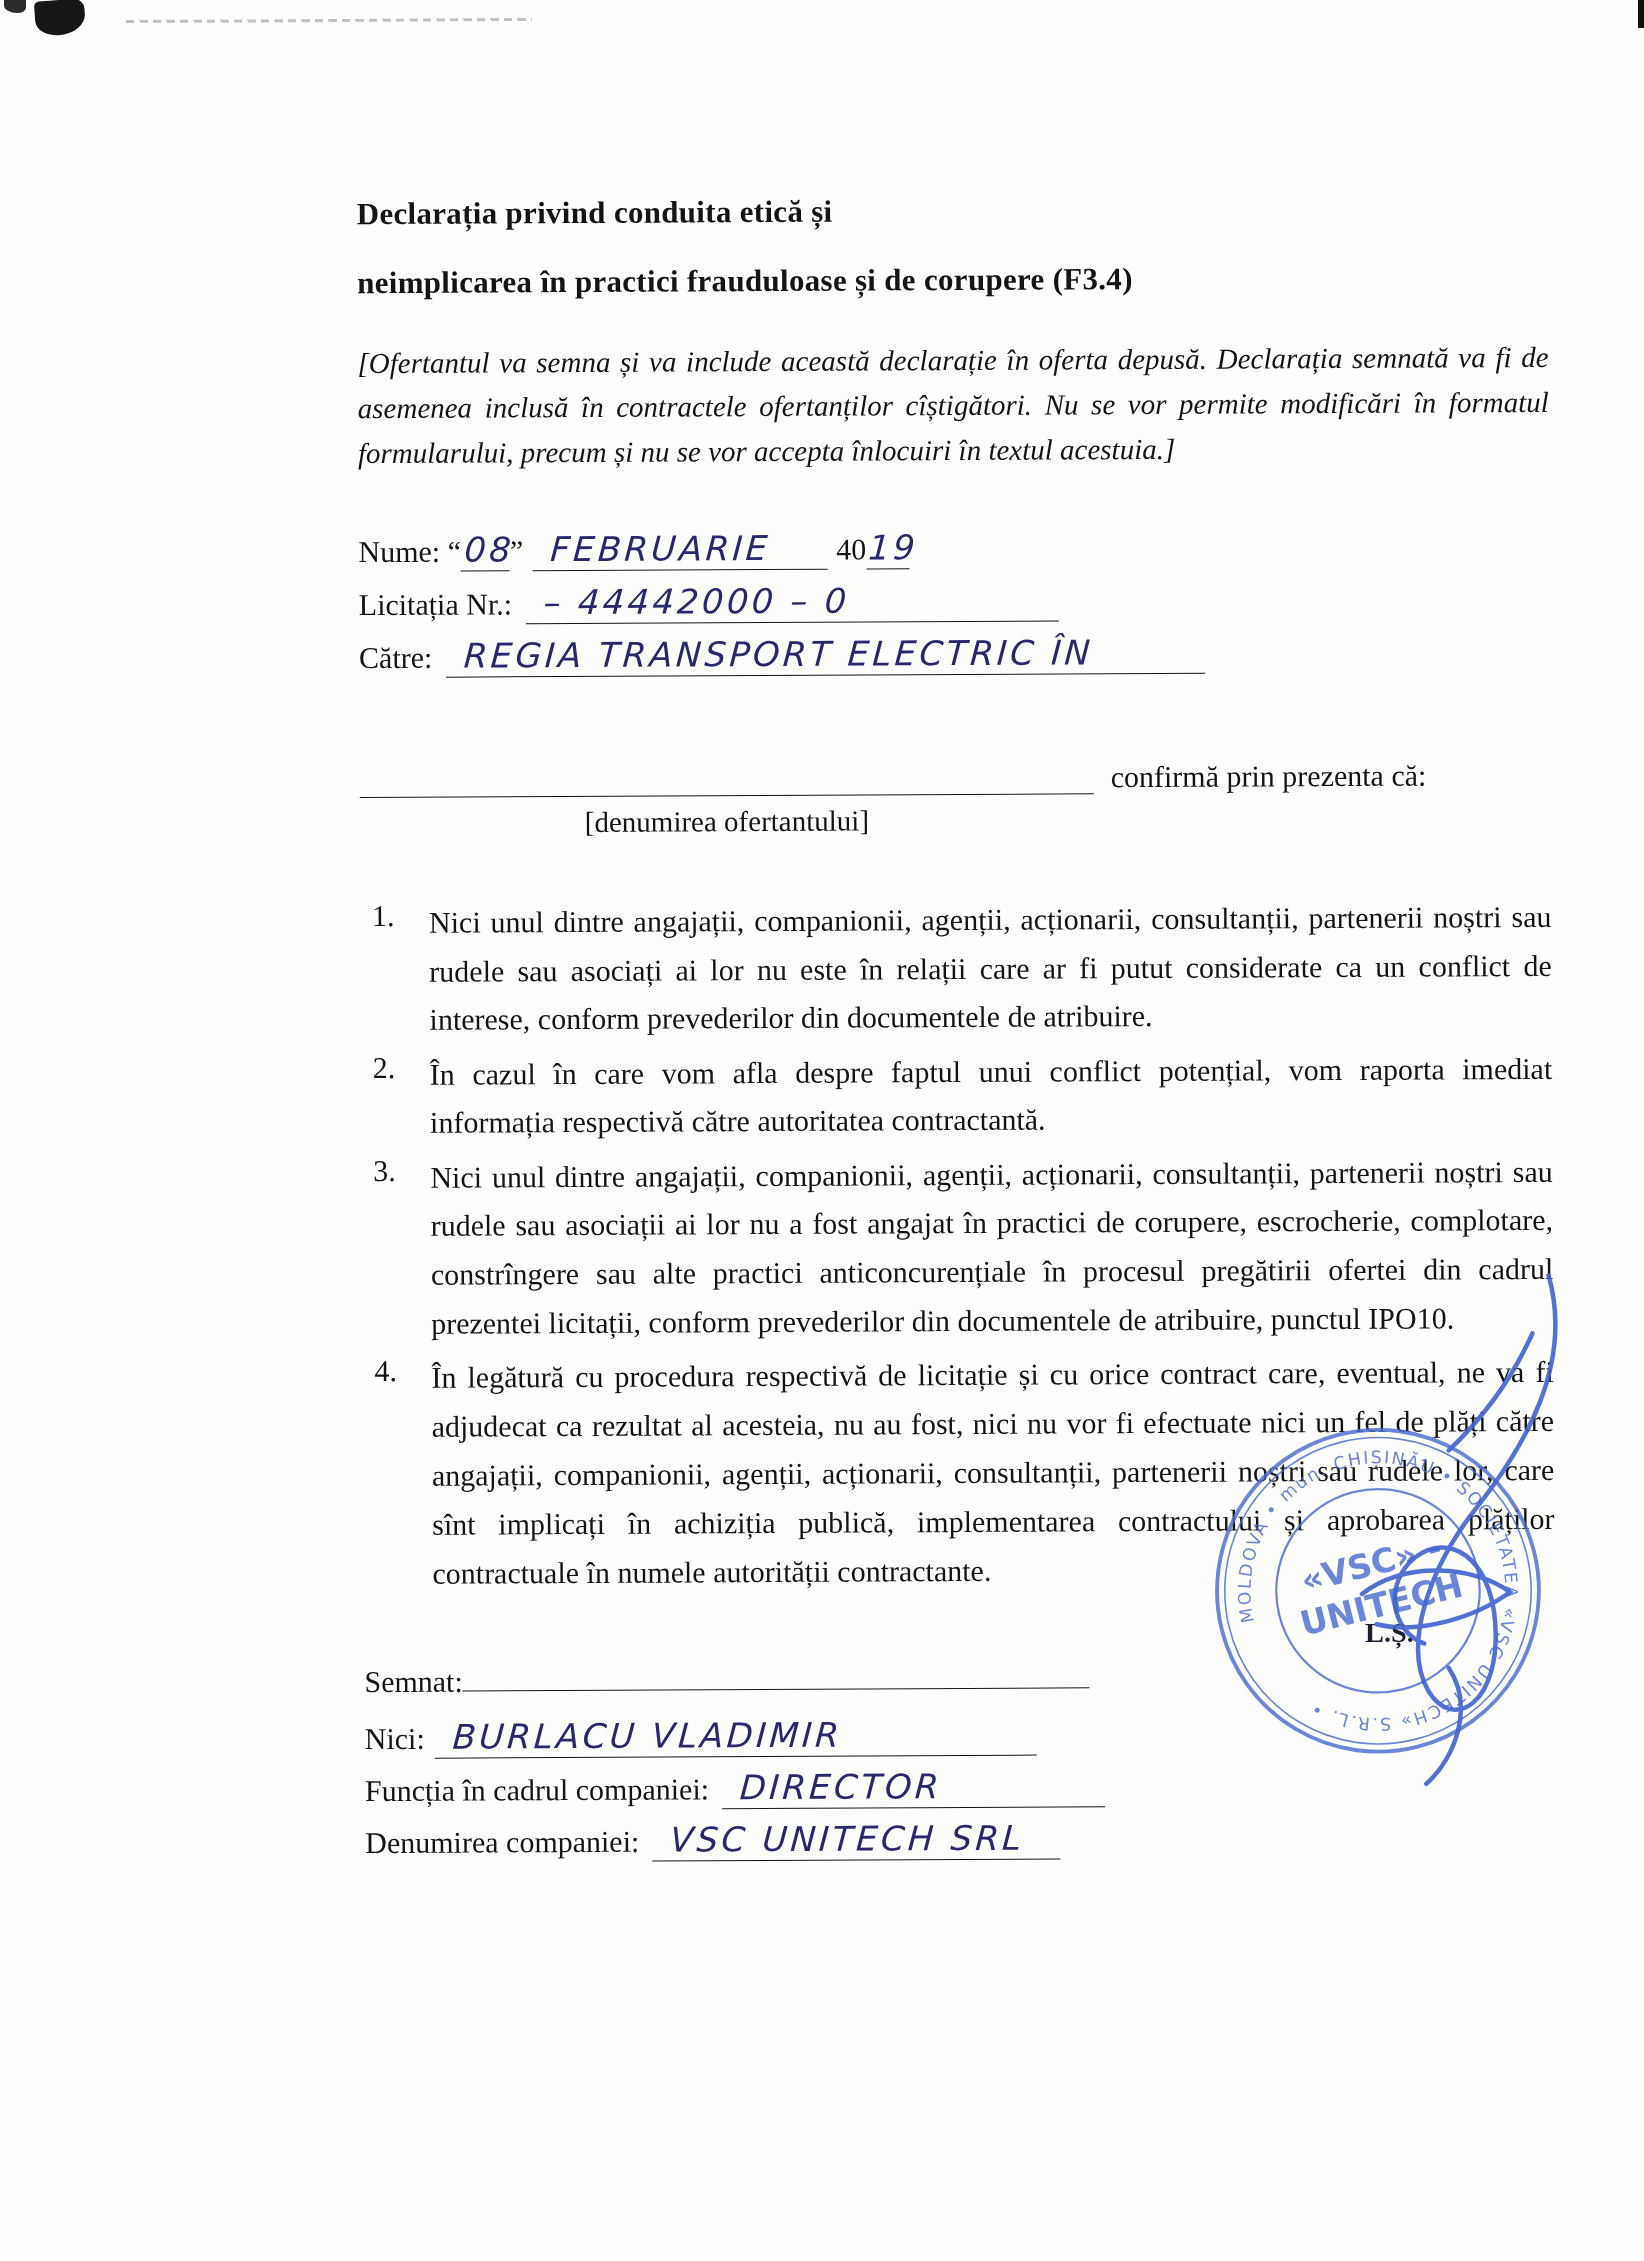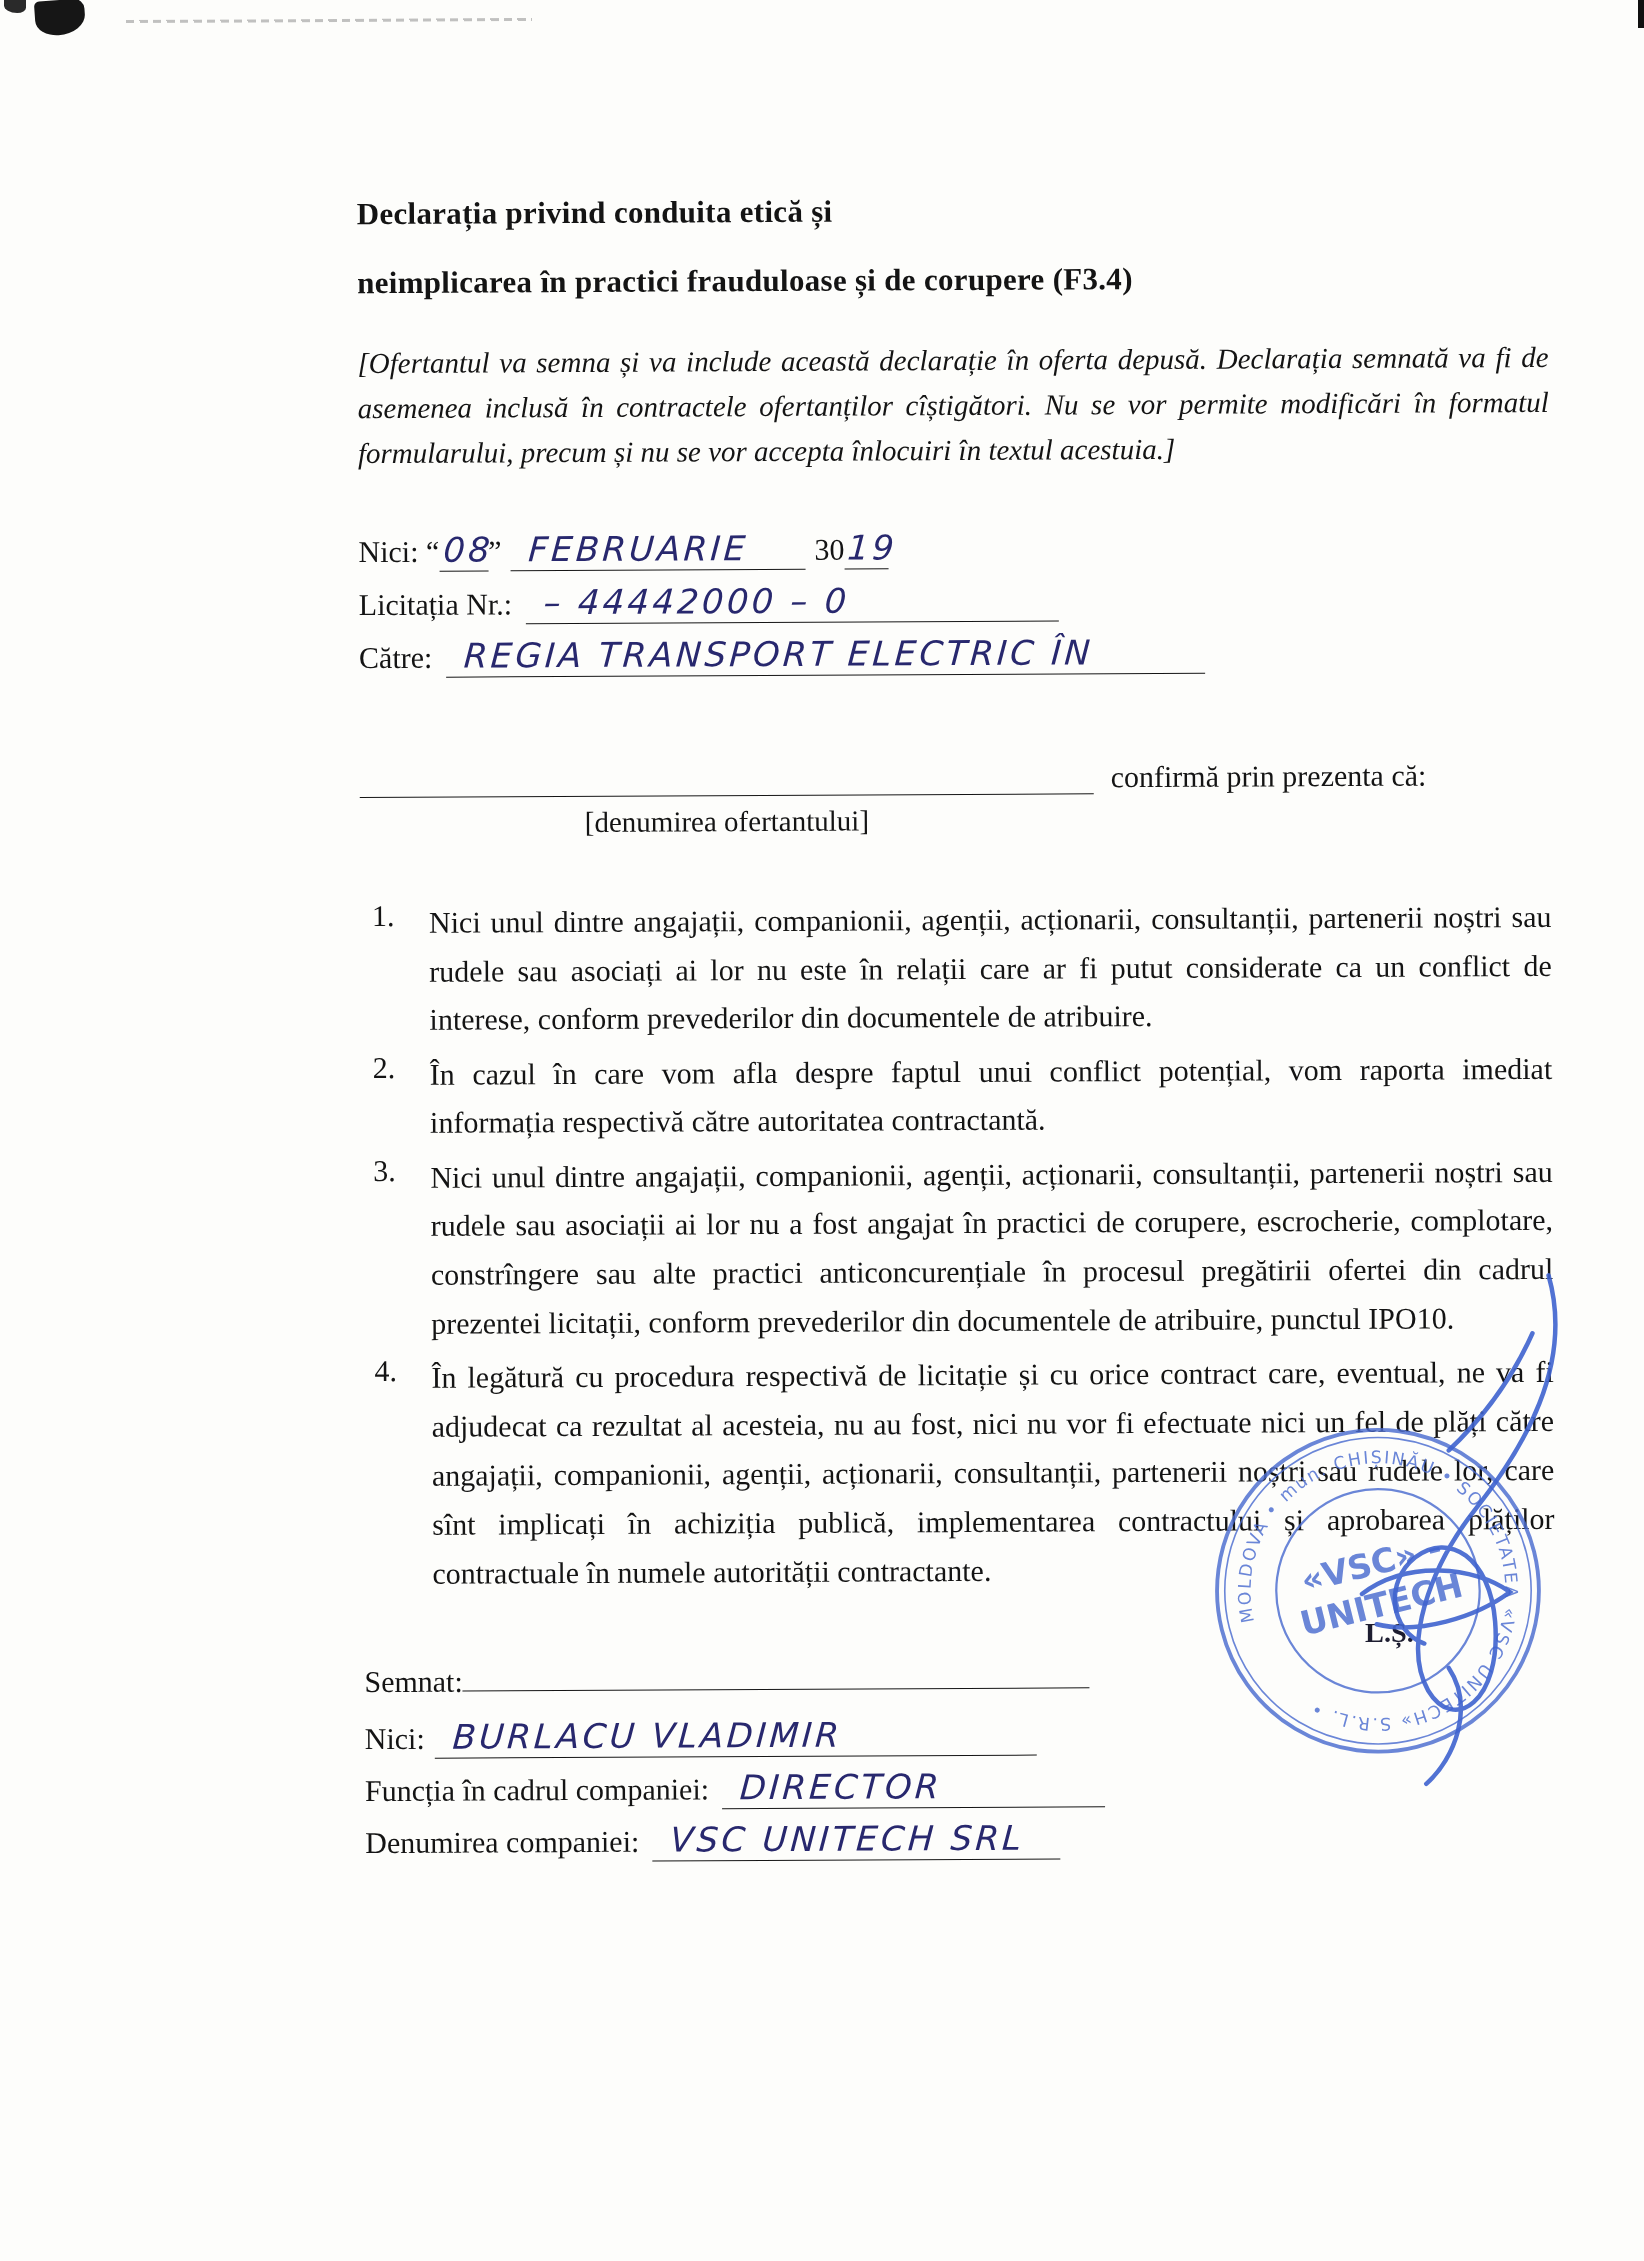--- a/index.html
+++ b/index.html
@@ -81,27 +81,27 @@
 
   <div class="content">
 
     <div class="title">Declarația privind conduita etică și</div>
     <div class="title">neimplicarea în practici frauduloase și de corupere (F3.4)</div>
 
     <p class="notice">[Ofertantul va semna și va include această declarație în oferta depusă. Declarația semnată va fi de asemenea inclusă în contractele ofertanților cîștigători. Nu se vor permite modificări în formatul formularului, precum și nu se vor accepta înlocuiri în textul acestuia.]</p>
 
     <div class="fields">
       <div class="field-line">
-        <span class="plabel">Nici: “</span>
+        <span class="plabel">Nume: “</span>
           <span class="uline w-day"><span class="hw">08</span></span>
           <span class="plabel">”</span>
           <span class="gap"></span>
           <span class="uline w-month"><span class="hw">FEBRUARIE</span></span>
           <span class="gap"></span>
-          <span class="plabel">30</span>
+          <span class="plabel">40</span>
           <span class="uline w-year"><span class="hw">19</span></span>
       </div>
       <div class="field-line">
         <span class="plabel">Licitația Nr.:</span>
           <span class="uline w-lic"><span class="hw">– 44442000 – 0</span></span>
       </div>
       <div class="field-line">
         <span class="plabel">Către:</span>
           <span class="uline w-catre"><span class="hw">REGIA TRANSPORT ELECTRIC ÎN</span></span>
       </div>

